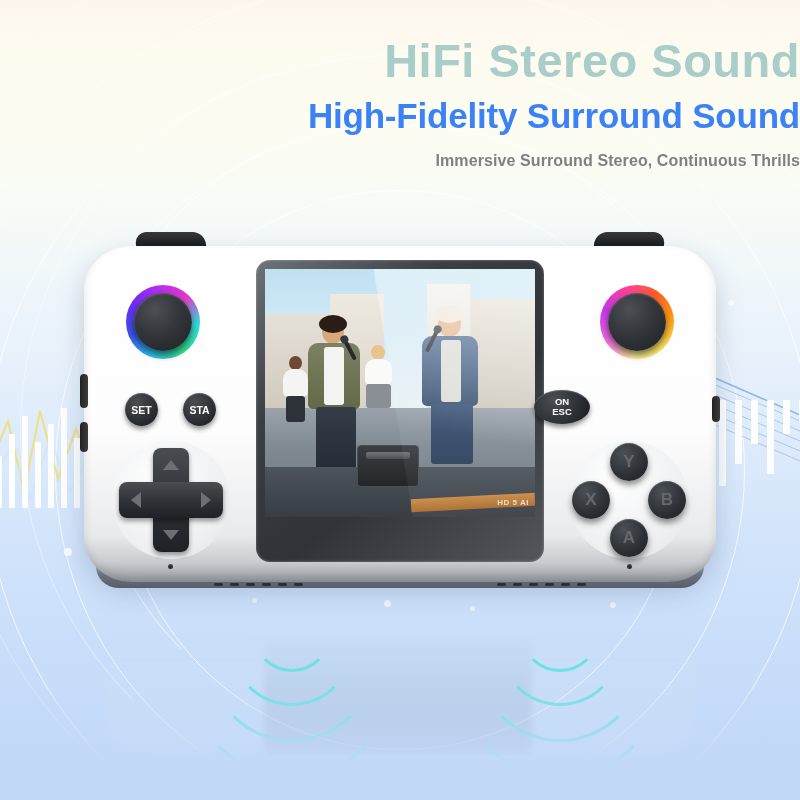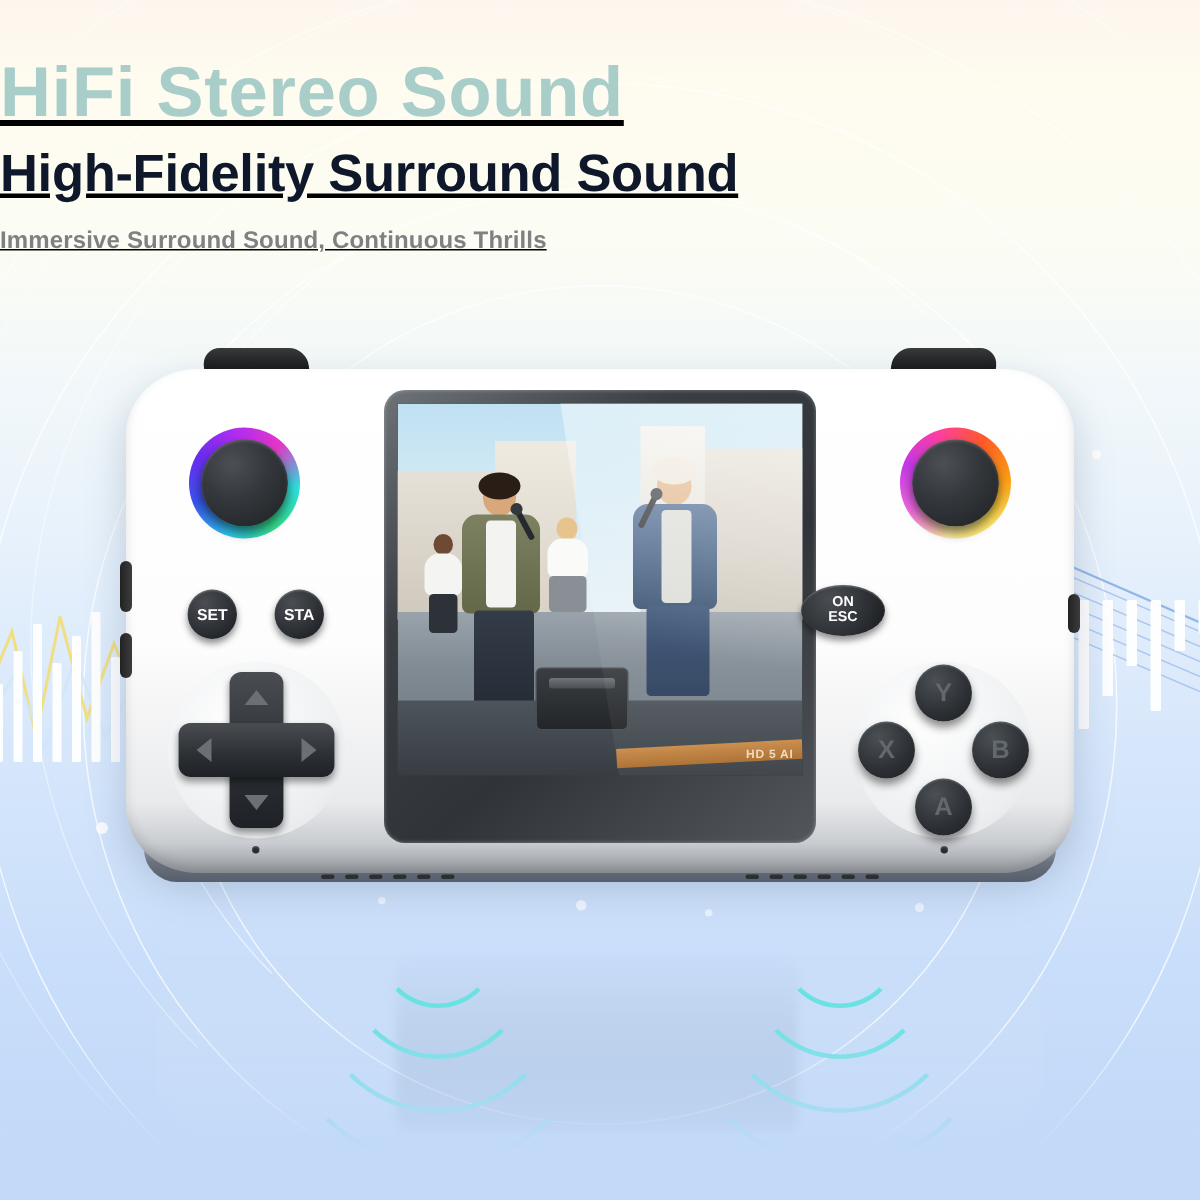--- a/index.html
+++ b/index.html
@@ -28,21 +28,21 @@
   .eq-left i { display:block; width:6px; background:#ffffff; border-radius:1px; opacity:.95;}
   .eq-right { position:absolute; right:-6px; top:400px; display:flex; align-items:flex-start; gap:9px; height:120px;}
   .eq-right i { display:block; width:7px; background:#ffffff; border-radius:1px; opacity:.95;}
 
   .zig { position:absolute; left:-10px; top:395px; width:175px; height:120px; }
   .mesh { position:absolute; right:0px; top:355px; width:150px; height:150px; }
 
   .dot { position:absolute; border-radius:50%; background:#fff; opacity:.85;}
 
   
-  .headings { position:absolute; left:0; right:0; top:36px; text-align:left; z-index:6;text-decoration:underline; }
+  .headings { position:absolute; left:0; right:0; top:36px; text-align:right; z-index:6; }
   .h-eyebrow { font-size:47px; font-weight:bold; letter-spacing:.5px; line-height:1.08; }
   .h-main { font-size:35px; font-weight:bold; color:#111; margin-top:9px; letter-spacing:-.2px; }
   .h-sub { font-size:16px; font-weight:bold; color:#7f8083; margin-top:16px; letter-spacing:.1px; }
 
   
   .device-wrap { position:absolute; left:84px; top:232px; width:632px; height:350px; z-index:5; }
 
   .shoulder { position:absolute; top:0; width:70px; height:26px; border-radius:12px 12px 4px 4px;
               background:linear-gradient(180deg,#3a3a3c 0%,#161618 55%,#0d0d0f 100%); }
   .shoulder.l { left:52px; transform:skewX(6deg); }
@@ -229,22 +229,22 @@
   <div class="dot" style="left:64px;top:548px;width:8px;height:8px;"></div>
   <div class="dot" style="left:728px;top:300px;width:6px;height:6px;"></div>
   <div class="dot" style="left:384px;top:600px;width:7px;height:7px;opacity:.7;"></div>
   <div class="dot" style="left:470px;top:606px;width:5px;height:5px;opacity:.6;"></div>
   <div class="dot" style="left:610px;top:602px;width:6px;height:6px;opacity:.6;"></div>
   <div class="dot" style="left:252px;top:598px;width:5px;height:5px;opacity:.6;"></div>
 </div>
 
 <div class="headings">
   <div class="h-eyebrow" style="color: rgb(169, 205, 201);">HiFi Stereo Sound</div>
-  <div class="h-main" style="color: #0f172a;">High-Fidelity Surround Sound</div>
-  <div class="h-sub" style="color: rgb(127, 128, 131);">Immersive Surround Sound, Continuous Thrills</div>
+  <div class="h-main" style="color: #3b82f6;">High-Fidelity Surround Sound</div>
+  <div class="h-sub" style="color: rgb(127, 128, 131);">Immersive Surround Stereo, Continuous Thrills</div>
 </div>
 
 <div class="reflection">
   <div class="refl-body"></div>
   <div class="refl-screen"></div>
 </div>
 
 <div class="waves" style="left:210px;top:592px;">
   <div class="wv" style="left: 42px; top: 0px; width: 80px; height: 80px; border-bottom-color: rgb(106, 226, 226);"></div>
   <div class="wv" style="left: 20px; top: -10px; width: 124px; height: 124px; border-bottom-color: rgb(106, 226, 226);"></div>

